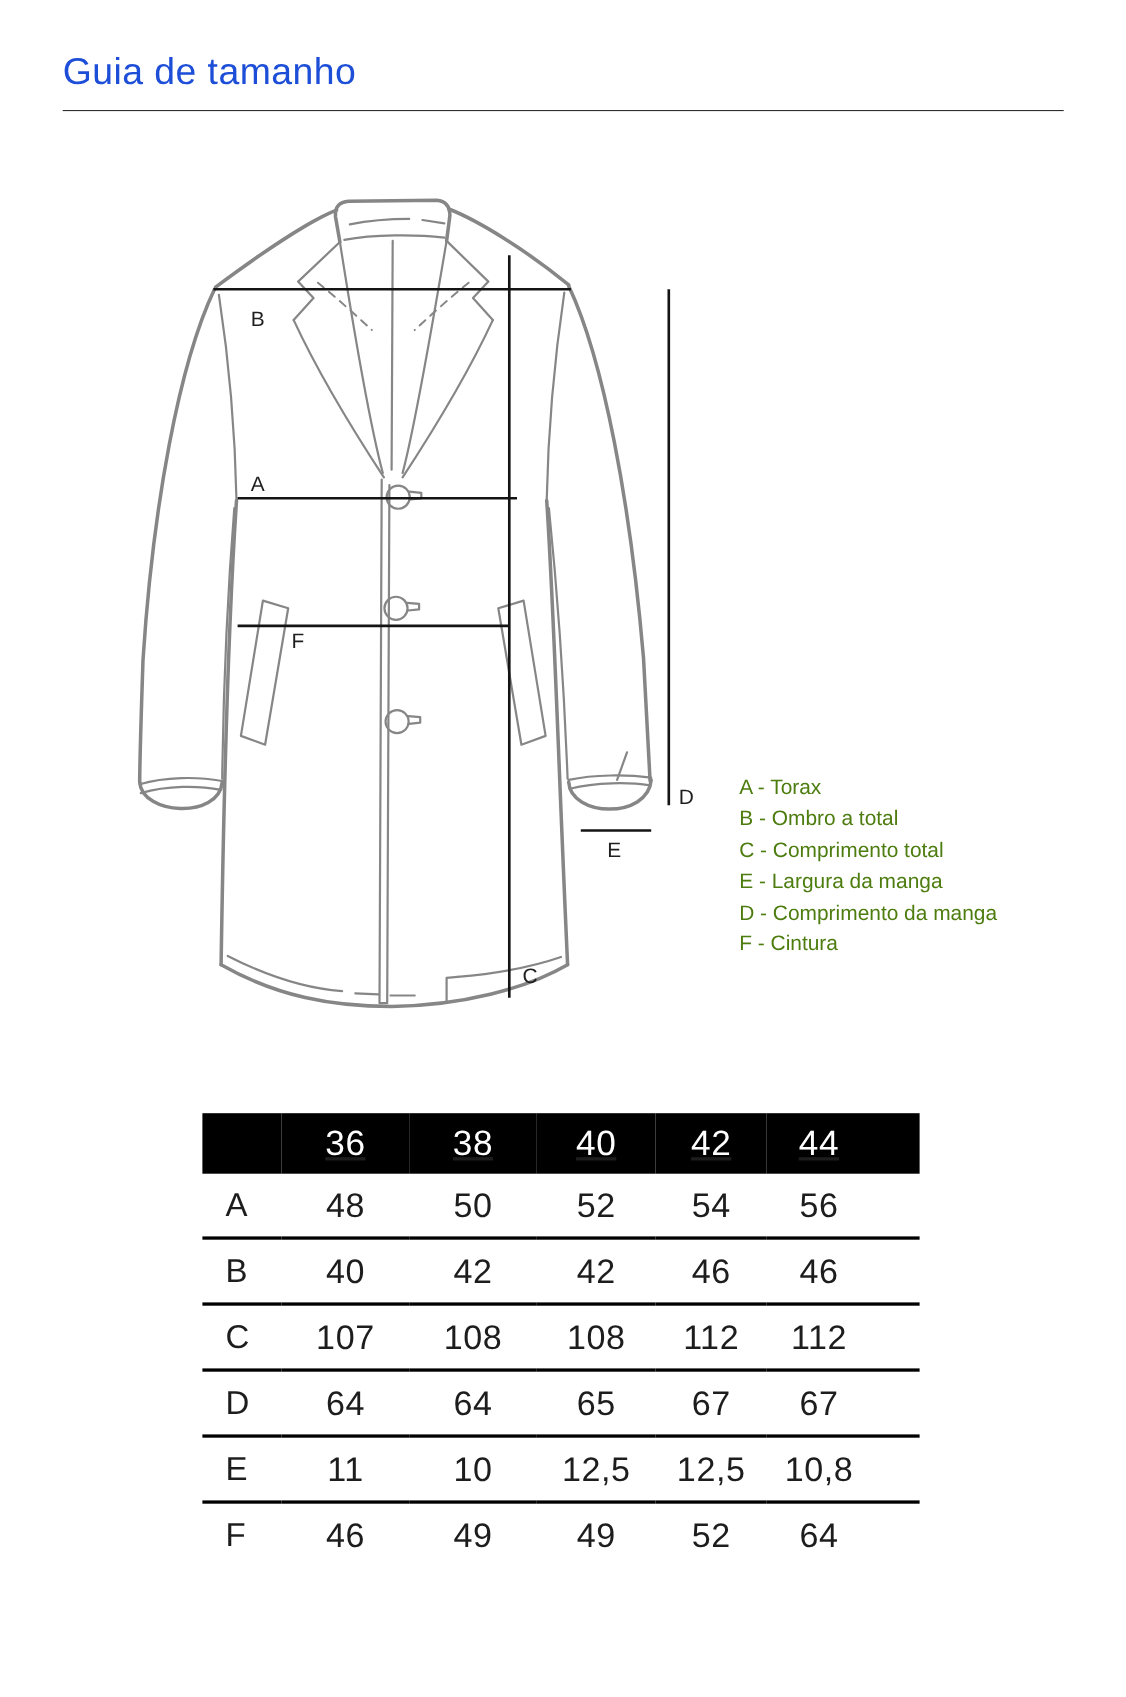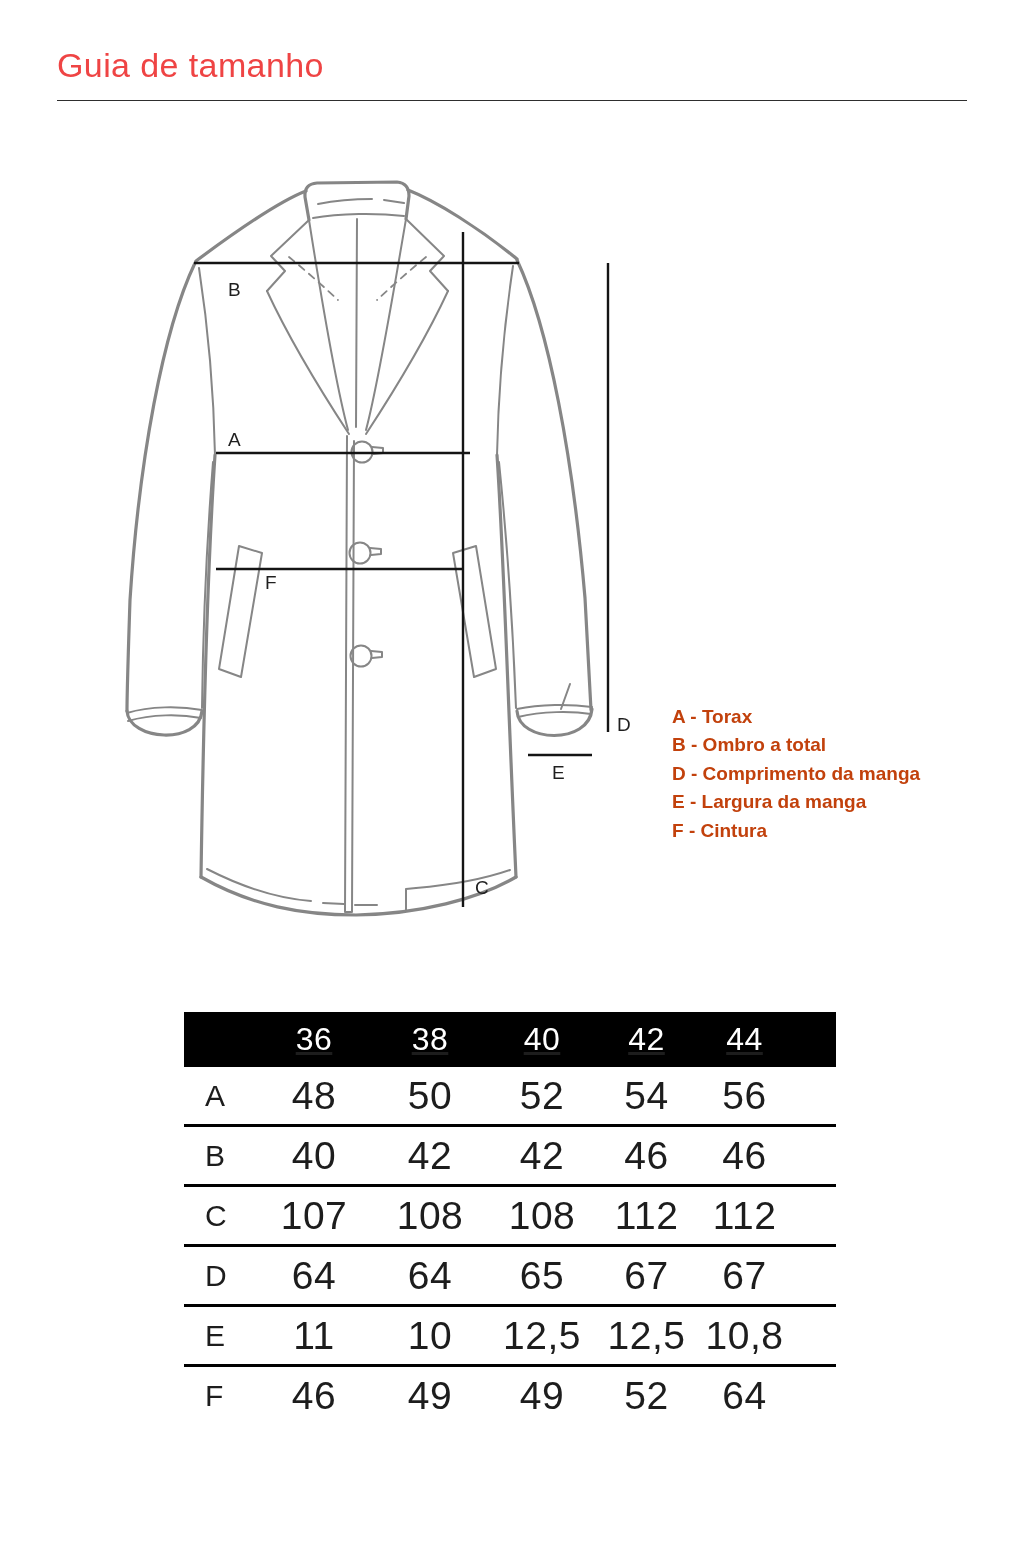--- a/index.html
+++ b/index.html
@@ -2,42 +2,42 @@
 <html><head>
 <meta charset="utf-8">
 <style>
   html,body{margin:0;padding:0;background:#ffffff;}
   .page{
     position:relative;width:1024px;height:1543px;background:#ffffff;overflow:hidden;
     font-family:"Liberation Sans",sans-serif;color:#1d1d1d;
   }
   .title{
     position:absolute;left:57px;top:46px;margin:0;
-    font-size:34px;font-weight:500;letter-spacing:.4px;color:#ef4444;
+    font-size:34px;font-weight:500;letter-spacing:.4px;color:#1d4ed8;
   }
   .rule{position:absolute;left:57px;top:100px;width:910px;height:1px;background:#2e2e2e;}
 
   .coat{position:absolute;left:90px;top:160px;width:560px;height:780px;}
   .coat path,.coat circle{fill:none;stroke:#868686;stroke-linecap:round;stroke-linejoin:round;}
   .coat .o{stroke-width:3.2;}
   .coat .i{stroke-width:2;}
   .coat .d{stroke-width:1.8;stroke-dasharray:7 6;}
   .coat .m{stroke:#141414;stroke-width:2.4;stroke-linecap:butt;}
   .coat text{font-family:"Liberation Sans",sans-serif;font-size:19px;fill:#1f1f1f;stroke:none;}
 
-  .legend{position:absolute;left:672px;top:703px;font-size:19px;line-height:28.4px;color:#c2410c;font-weight:bold;}
+  .legend{position:absolute;left:672px;top:703px;font-size:19px;line-height:28.4px;color:#4d7c0f;}
 
   .size-table{
     position:absolute;left:184px;top:1012px;width:652px;
     border-collapse:collapse;table-layout:fixed;
   }
   .size-table th,.size-table td{padding:0;text-align:center;font-weight:400;letter-spacing:.5px;}
   .size-table thead tr{background:#000000;text-decoration:underline;}
   .size-table thead th{height:55px;font-size:32px;color:#ffffff;}
-  .size-table tbody td{height:57px;font-size:39px;color:#1d1d1d;}
+  .size-table tbody td{height:57px;font-size:31px;color:#1d1d1d;}
   .size-table tbody tr:not(:last-child) td{border-bottom:3px solid #000000;}
   .size-table .label{text-align:left;padding-left:21px;font-size:30px;}
   .size-table th:last-child,.size-table td:last-child{padding-right:44px;margin-top:38px;}
 </style>
 </head>
 <body>
 
 <div class="page">
 
   <h1 class="title">Guia de tamanho</h1>
@@ -118,22 +118,23 @@
       <text x="265" y="589">F</text>
       <text x="617" y="731">D</text>
       <text x="552" y="779">E</text>
       <text x="475" y="894">C</text>
     </g>
   </svg>
 
   <div class="legend">
     <div class="legend-item">A - Torax</div>
     <div class="legend-item">B - Ombro a total</div>
+    <div class="legend-item">C - Comprimento total</div>
+    <div class="legend-item">E - Largura da manga</div>
     <div class="legend-item">D - Comprimento da manga</div>
-    <div class="legend-item">E - Largura da manga</div>
     <div class="legend-item">F - Cintura</div>
   </div>
 
   <table class="size-table">
     <colgroup>
       <col style="width:72px">
         <col style="width:116px">
         <col style="width:116px">
       <col style="width:108px">
         <col style="width:101px">

